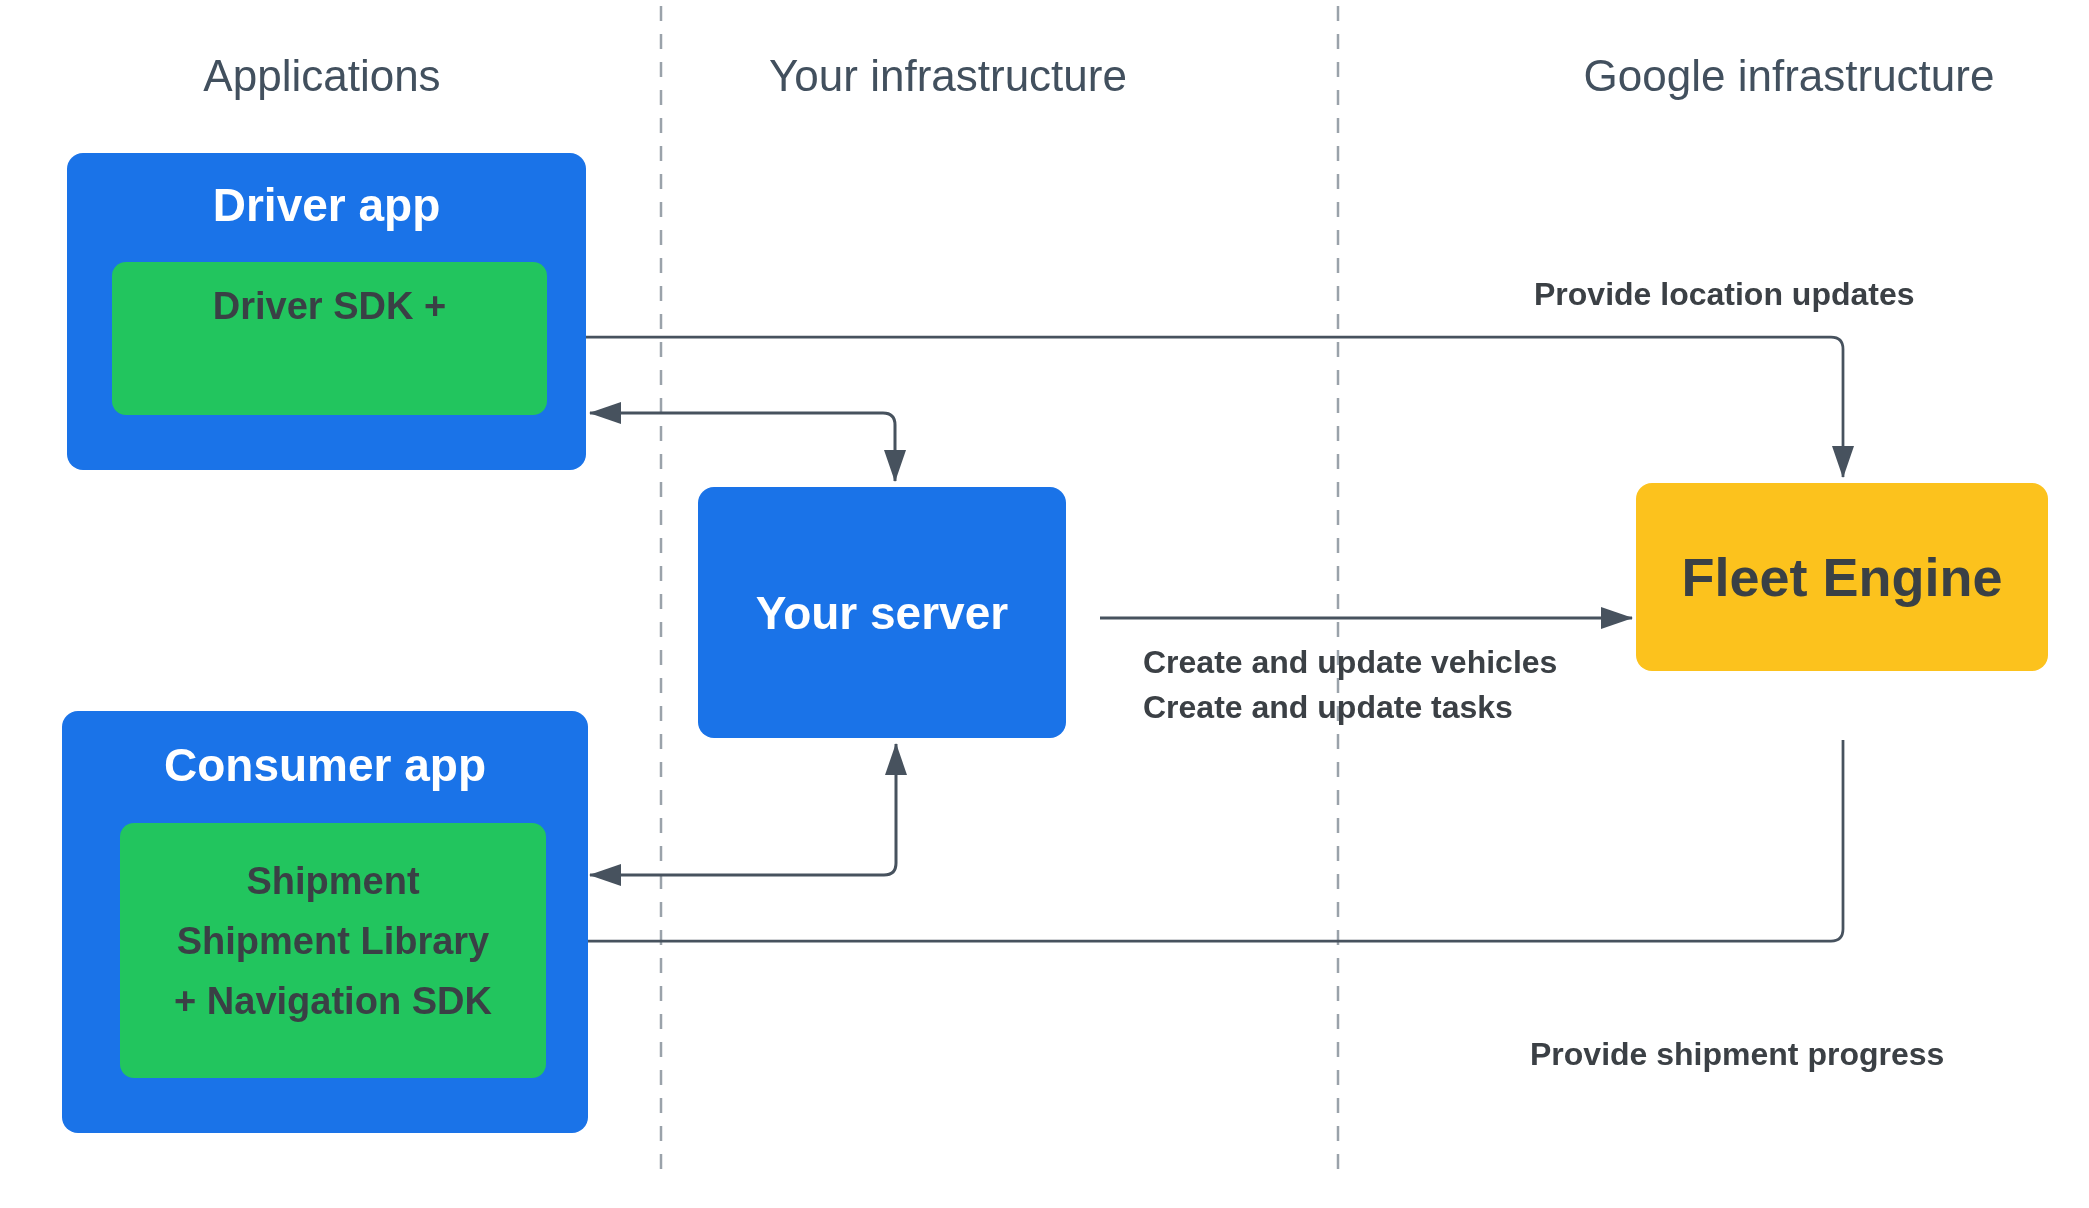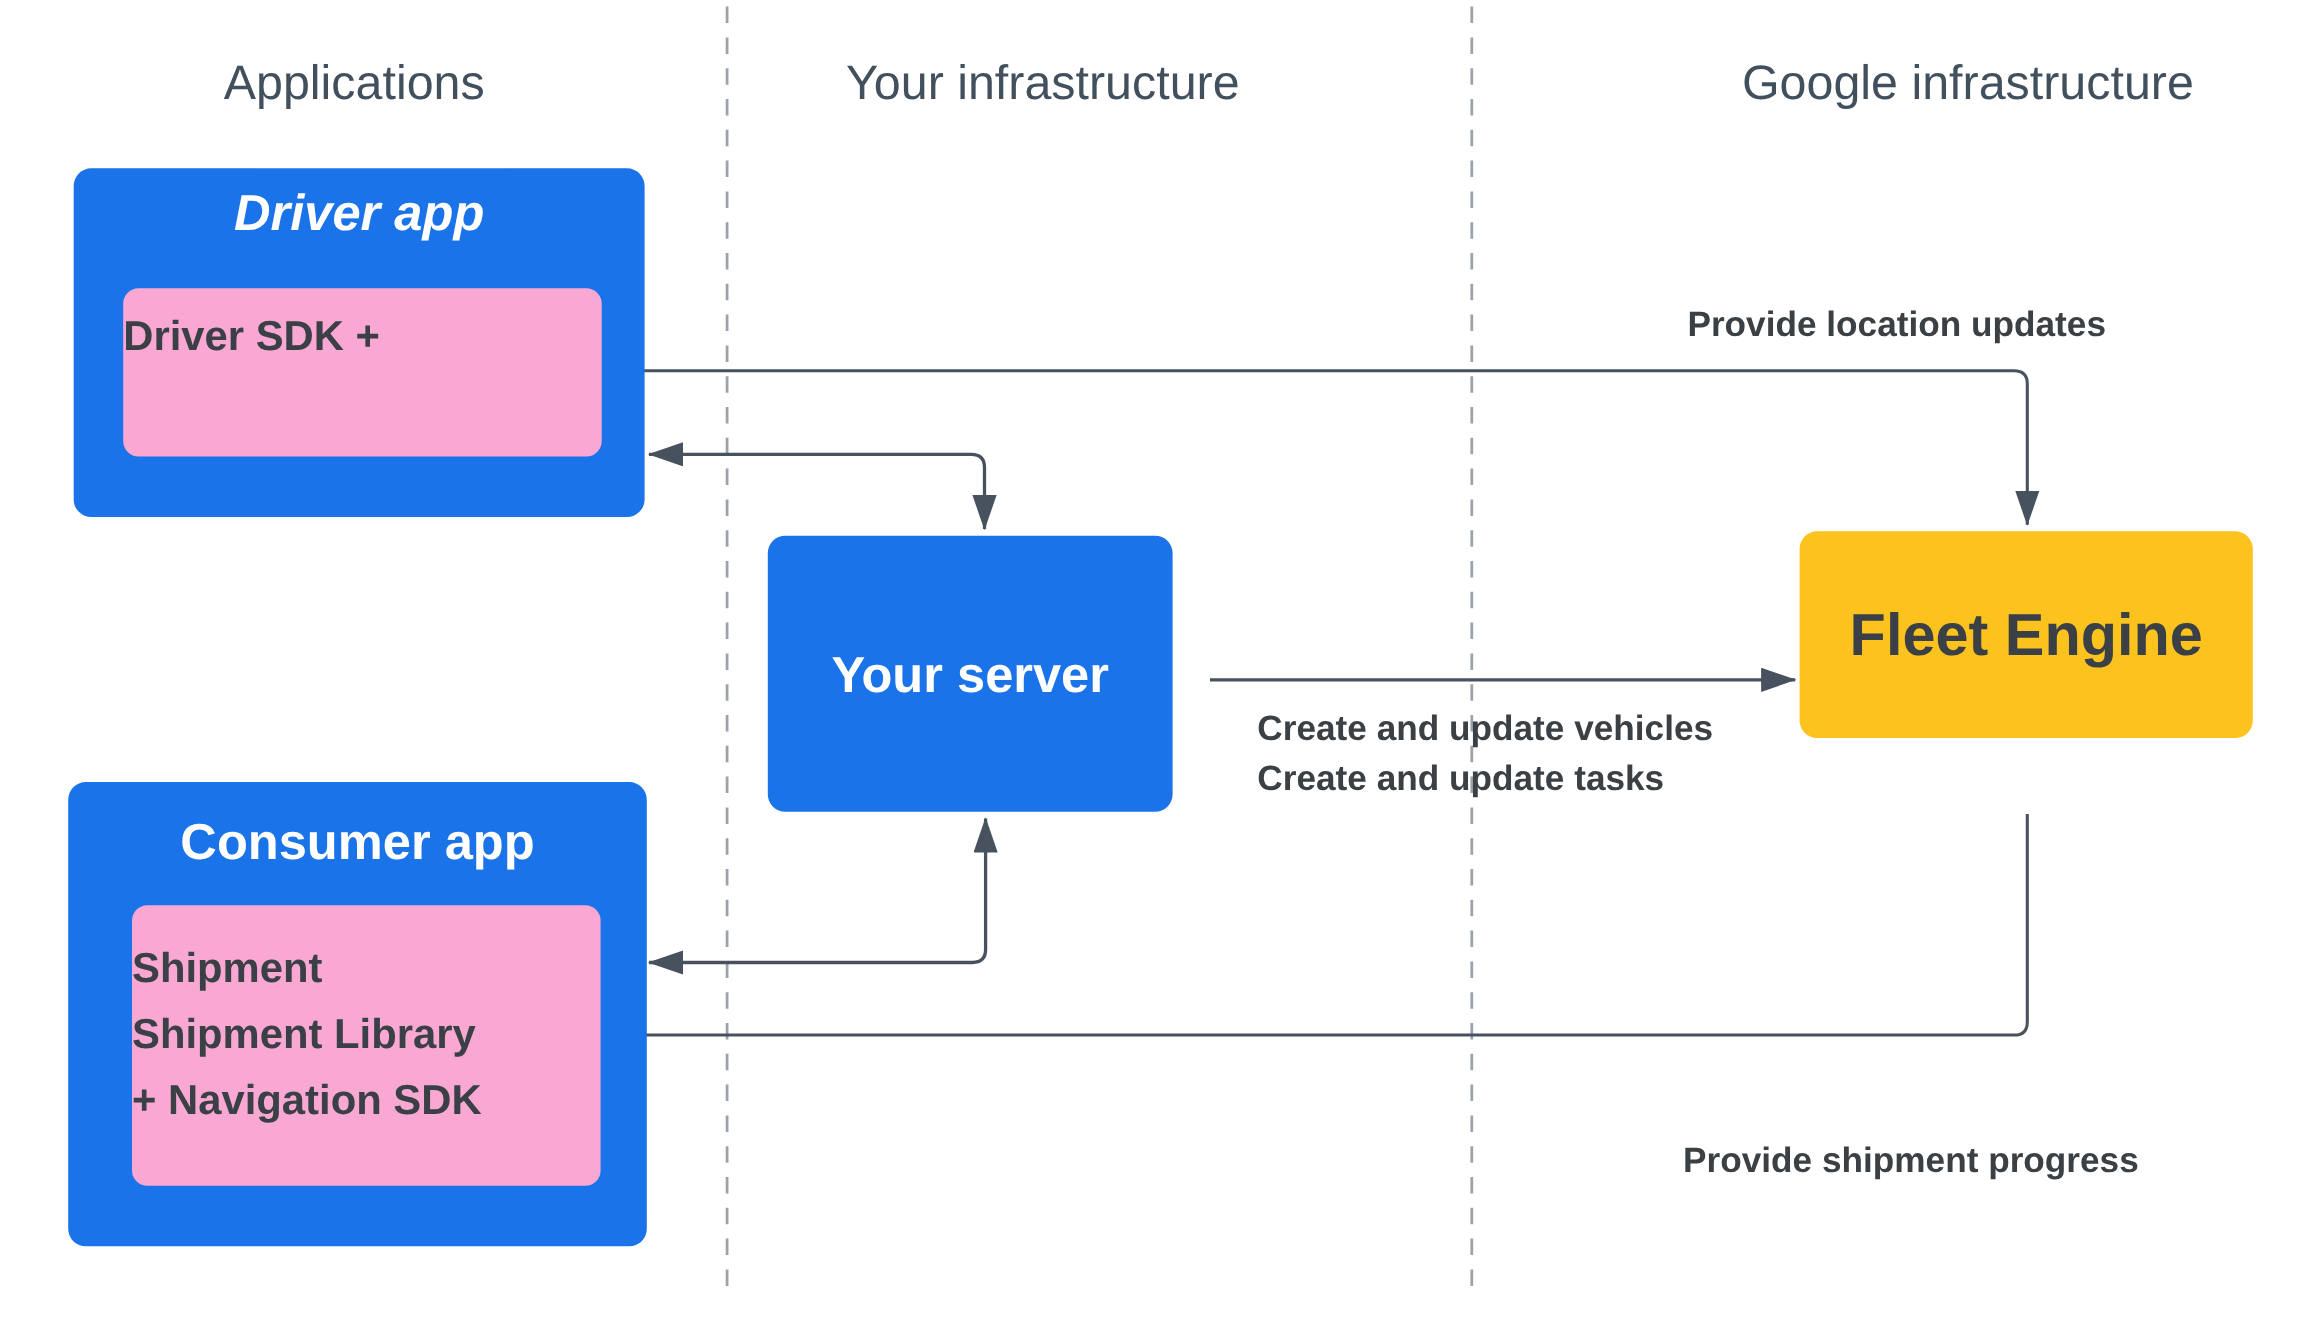--- a/index.html
+++ b/index.html
@@ -41,24 +41,24 @@
   .node-title {
     width: 100%;
     text-align: center;
     font-weight: 700;
     color: #ffffff;
     font-size: 46px;
     line-height: 56px;
   }
   .sdk-box {
     position: absolute;
-    background: #f9a8d4;
+    background: #22c55e;
     border-radius: 14px;
     box-sizing: border-box;
-    text-align: left;
+    text-align: center;
   }
   .sdk-line {
     font-size: 38px;
     font-weight: 700;
     color: #3a4045;
     line-height: 60px;
     white-space: nowrap;
   }
   .center-title {
     display: flex;
@@ -106,21 +106,21 @@
     <path d="M 590 875 H 884 Q 896 875 896 863 V 744" fill="none" stroke="#47525e" stroke-width="3" marker-start="url(#ah-start)" marker-end="url(#ah-end)"></path>
 
     <path d="M 1843 740 V 929 Q 1843 941 1831 941 H 551" fill="none" stroke="#47525e" stroke-width="2.75" marker-end="url(#ah-end)"></path>
   </svg>
 
   <div class="col-header" style="left:62px; top:48px;">Applications</div>
   <div class="col-header" style="left:688px; top:48px;">Your infrastructure</div>
   <div class="col-header" style="left:1529px; top:48px;">Google infrastructure</div>
 
   <div class="node blue" style="left:67px; top:153px; width:519px; height:317px;">
-    <div class="node-title" style="margin-top:12px;font-style:italic;">Driver app</div>
+    <div class="node-title" style="margin-top:24px;">Driver app</div>
     <div class="sdk-box" style="left:45px; top:109px; width:435px; height:153px; padding-top:14px;">
       <div class="sdk-line">Driver SDK +</div>
     </div>
   </div>
 
   <div class="node blue" style="left:62px; top:711px; width:526px; height:422px;">
     <div class="node-title" style="margin-top:26px;">Consumer app</div>
     <div class="sdk-box" style="left:58px; top:112px; width:426px; height:255px; padding-top:28px;">
       <div class="sdk-line">Shipment</div>
       <div class="sdk-line">Shipment Library</div>

